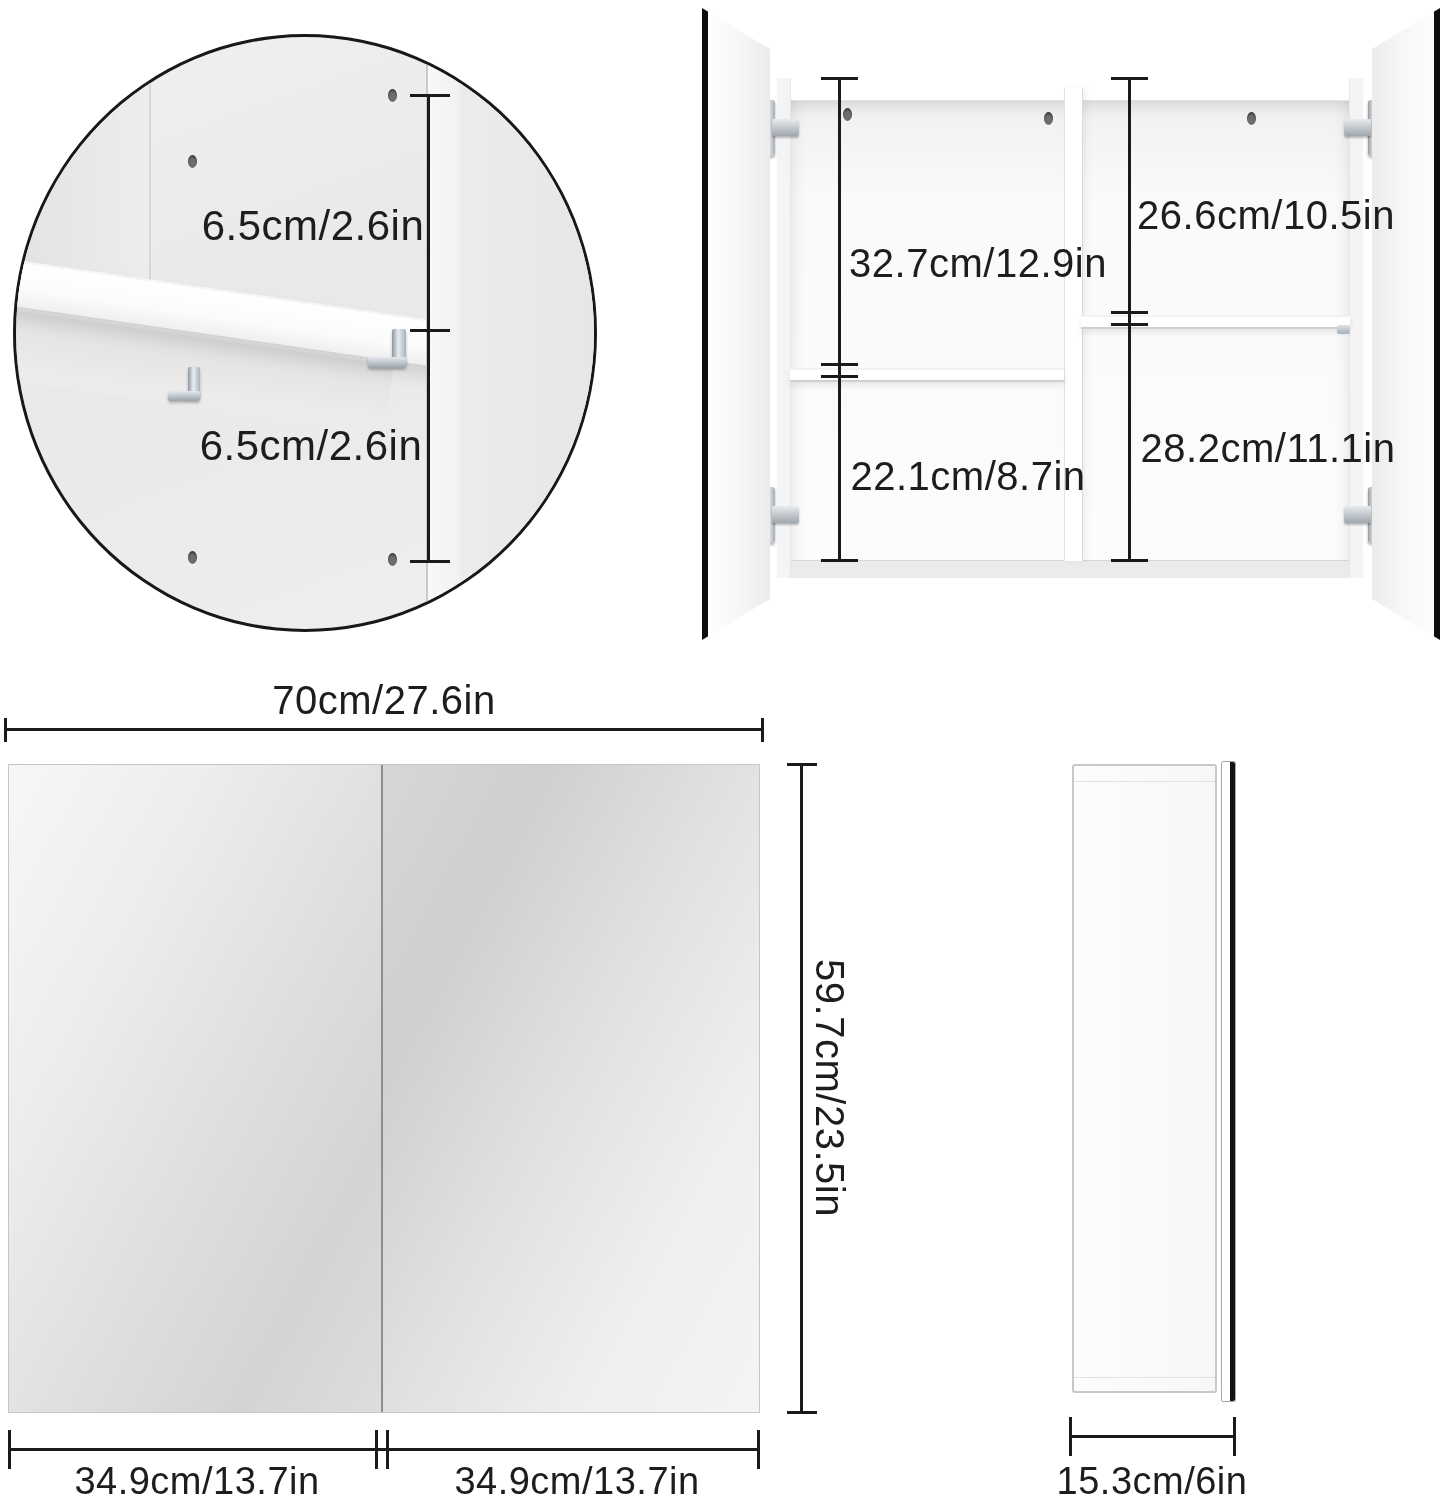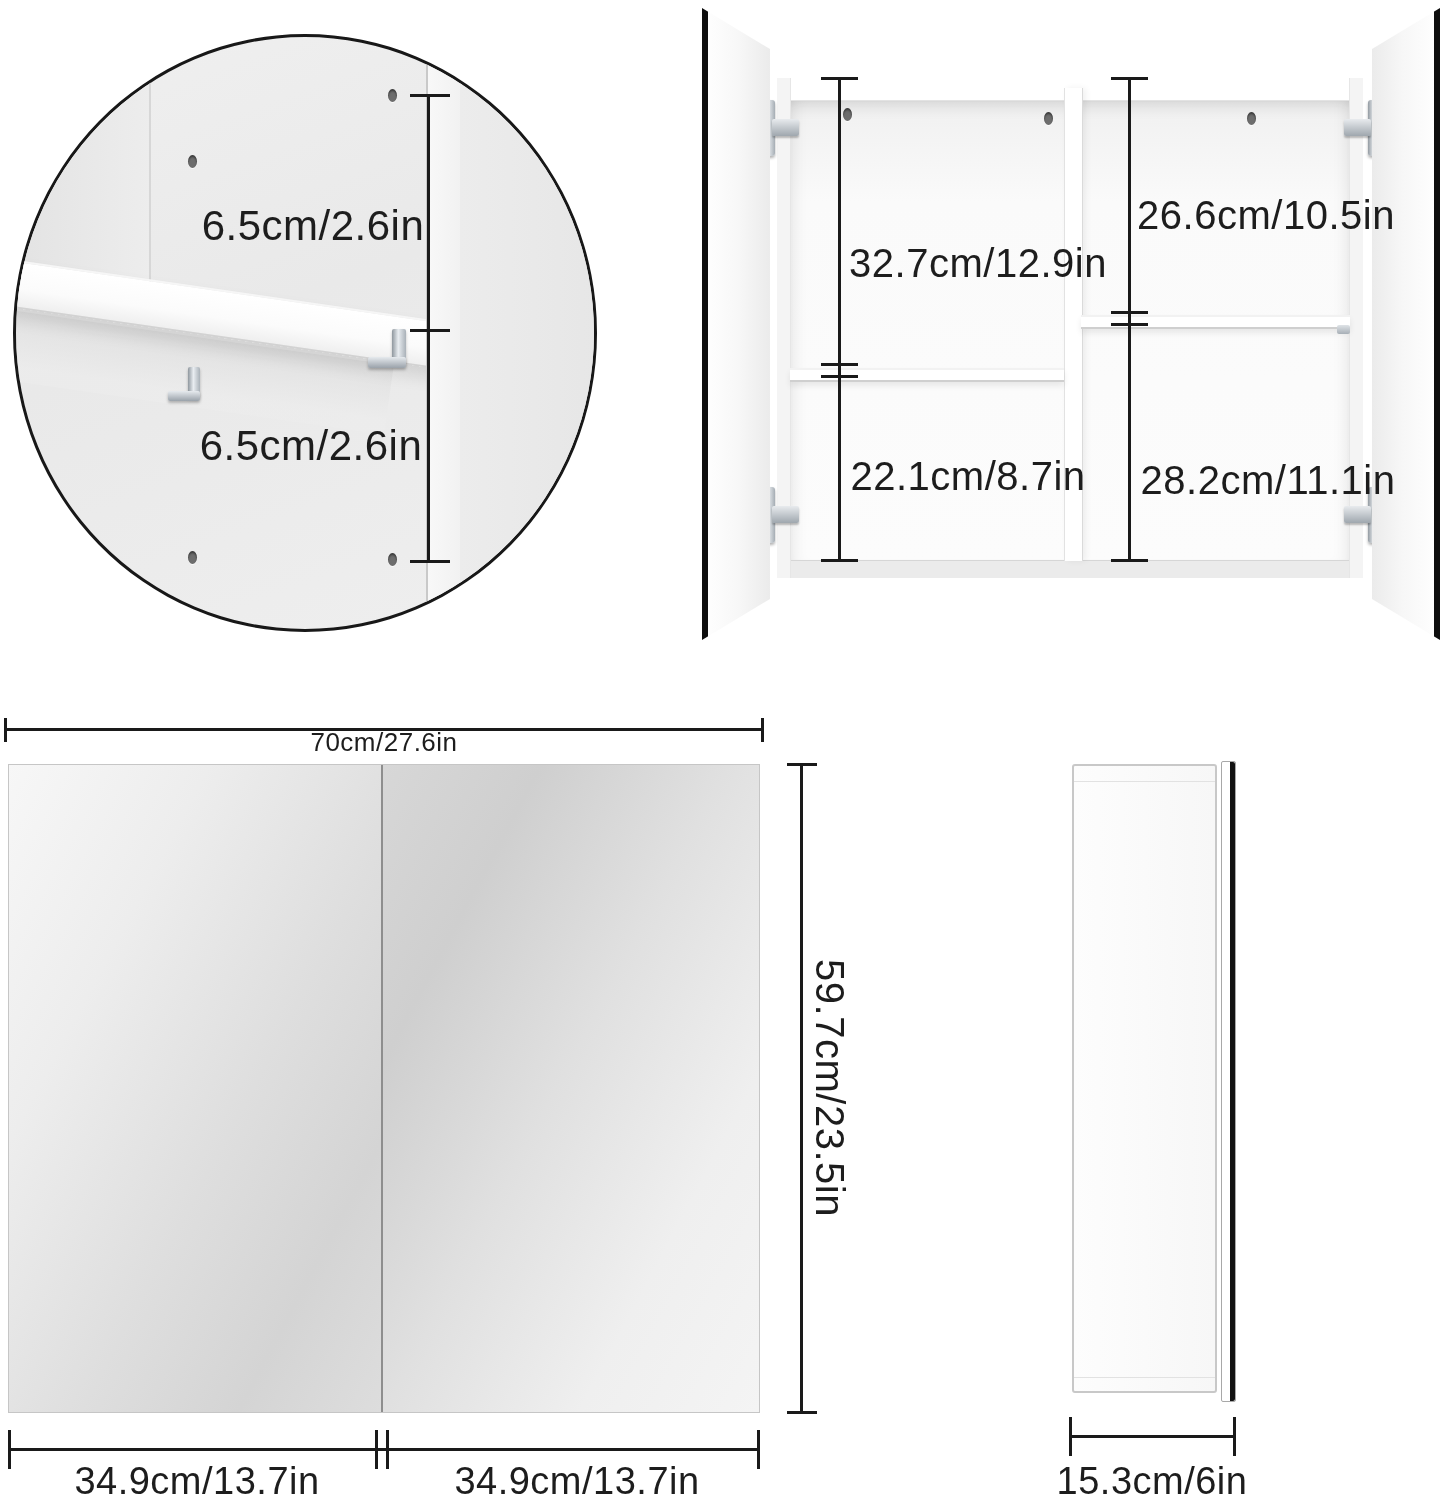--- a/index.html
+++ b/index.html
@@ -208,26 +208,26 @@
 
     <div class="dl" style="left:1128px;top:78px;width:3px;height:483px;"></div>
     <div class="dl" style="left:1111px;top:77px;width:37px;height:3px;"></div>
     <div class="dl" style="left:1111px;top:311px;width:37px;height:3px;"></div>
     <div class="dl" style="left:1111px;top:323px;width:37px;height:3px;"></div>
     <div class="dl" style="left:1111px;top:559px;width:37px;height:3px;"></div>
 
     <div class="dim-label" style="left:978px;top:263px;font-size:40px;">32.7cm/12.9in</div>
     <div class="dim-label" style="left:968px;top:476px;font-size:40px;">22.1cm/8.7in</div>
     <div class="dim-label" style="left:1266px;top:215px;font-size:40px;">26.6cm/10.5in</div>
-    <div class="dim-label" style="left:1268px;top:448px;font-size:40px;margin-top:32px;">28.2cm/11.1in</div>
+    <div class="dim-label" style="left:1268px;top:448px;font-size:40px;">28.2cm/11.1in</div>
   </div>
 
   <div>
 
-    <div class="dim-label" style="left:384px;top:742px;font-size:26px;text-align:center;">70cm/27.6in</div>
+    <div class="dim-label" style="left:384px;top:700px;font-size:40px;text-align:center;">70cm/27.6in</div>
     <div class="dl" style="left:4px;top:728px;width:760px;height:3px;"></div>
     <div class="dl" style="left:4px;top:718px;width:3px;height:24px;"></div>
     <div class="dl" style="left:761px;top:718px;width:3px;height:24px;"></div>
 
     <div class="fv-mirror">
       <div class="fv-left"></div>
       <div class="fv-split"></div>
       <div class="fv-right"></div>
     </div>
 

